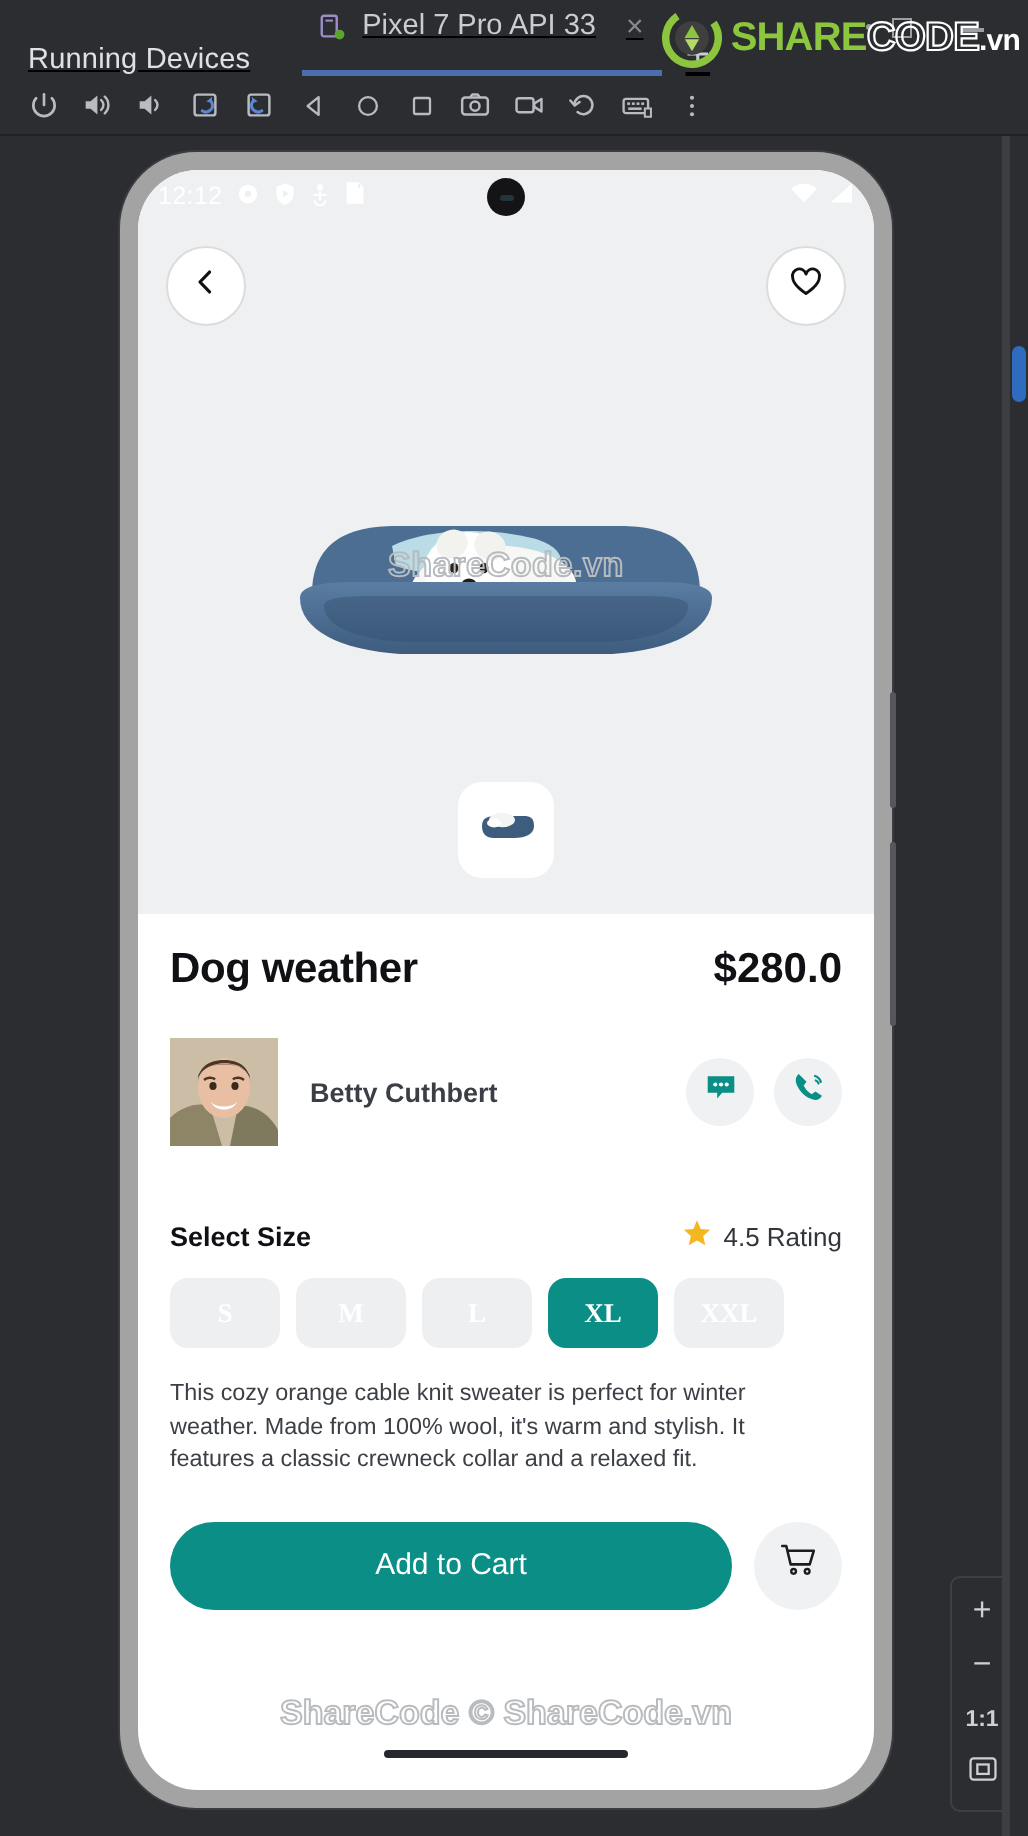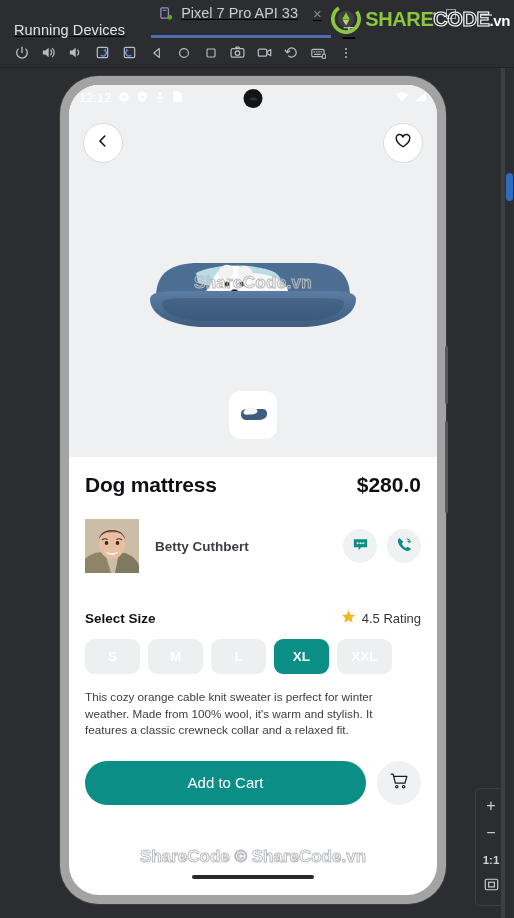--- a/index.html
+++ b/index.html
@@ -174,21 +174,21 @@
   }
 
   .row-size { display: flex; align-items: center; justify-content: space-between; margin-top: 36px; }
   .select-size-label { font-size: 13.5px; font-weight: 700; color: #101114; }
   .rating { display: flex; align-items: center; gap: 6px; font-size: 13px; color: #32353a; }
 
   .sizes { display: flex; gap: 8px; margin-top: 12px; }
   .size-chip {
     width: 55px; height: 35px; border-radius: 9px; background: #eeeff0;
     display: flex; align-items: center; justify-content: center;
-    font-size: 13.5px; font-weight: 700; color: #ffffff; cursor: pointer;
+    font-size: 13.5px; font-weight: 700; color: #ffffff; cursor: pointer; font-family: Liberation Serif, serif;
   }
   .size-chip.selected { background: #0a8e86; }
 
   .desc {
     margin-top: 15px; font-size: 11.7px; line-height: 1.42; color: #3c4046;
     max-width: 330px;
   }
 
   .cart-row { display: flex; align-items: center; gap: 11px; margin-top: 22px; }
   .add-cart {
@@ -491,21 +491,21 @@
                   <ellipse cx="9" cy="7.5" rx="3.5" ry="2.2" fill="#ffffff"></ellipse>
                 </svg>
               </span>
             </div>
           </div>
         </div>
 
         <div class="sheet">
 
           <div class="row-title">
-            <div class="prod-name">Dog mattress</div>
+            <div class="prod-name">Dog weather</div>
             <div class="prod-price">$280.0</div>
           </div>
 
           <div class="row-seller">
             <div class="avatar">
               <svg width="54" height="54" viewBox="0 0 54 54">
                 <rect width="54" height="54" fill="#cbbda6"></rect>
                 <path d="M0 40 C6 34 14 32 20 34 L26 54 H0 Z" fill="#8d8566"></path>
                 <path d="M34 34 C42 33 50 38 54 46 V54 H30 Z" fill="#7f7a5e"></path>
                 <ellipse cx="27" cy="25" rx="13" ry="15" fill="#e8bfa3"></ellipse>

